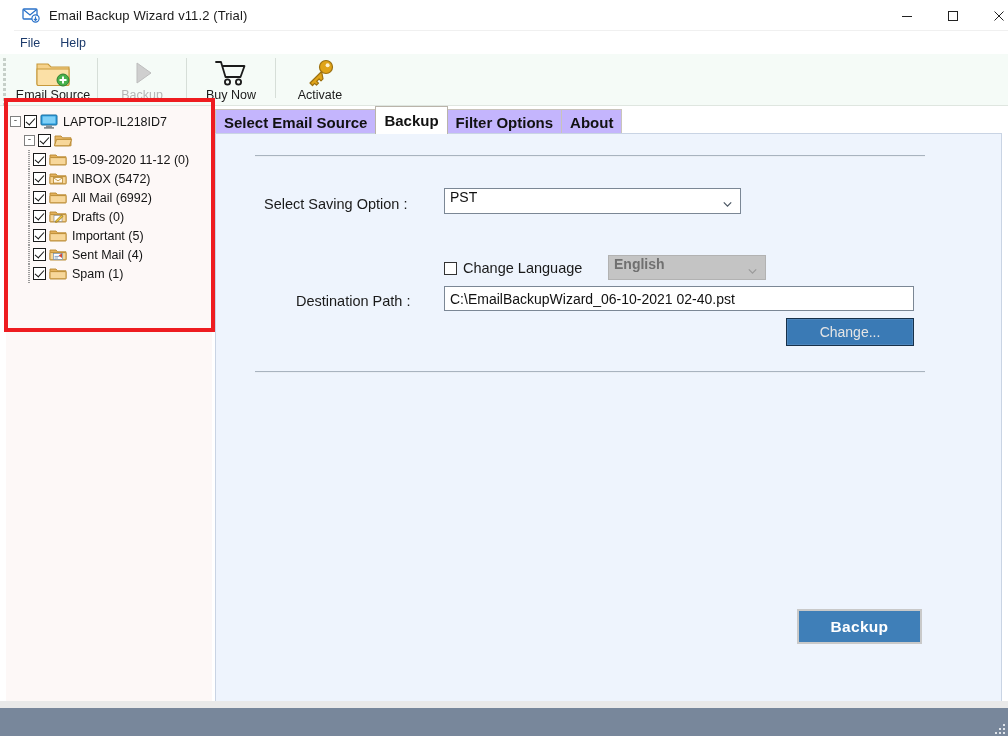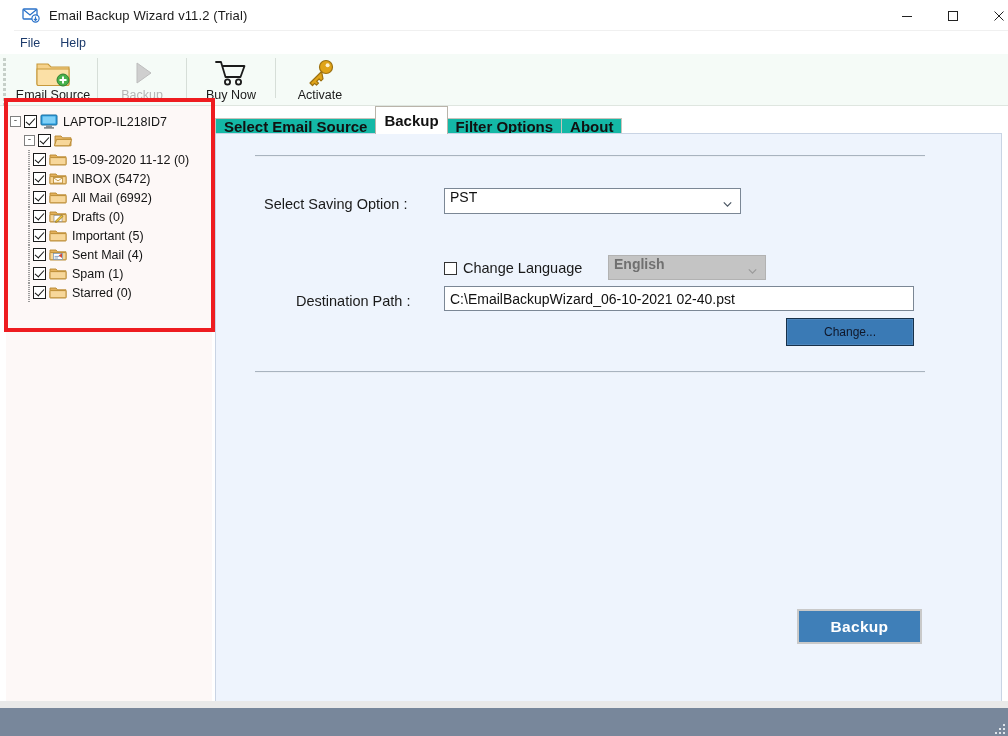--- a/index.html
+++ b/index.html
@@ -149,24 +149,24 @@
   .right-panel {
     position: absolute; left: 215px; top: 106px;
     width: 787px; height: 600px;
   }
   .tabstrip {
     position: absolute; left: 0; top: 0; height: 28px; width: 787px;
     display: flex; align-items: flex-end;
     background: transparent;
   }
   .tab {
-    height: 16px; padding: 0 8px;
+    height: 25px; padding: 0 8px;
     display: flex; align-items: center;
     font-size: 15px; font-weight: bold; color: #111;
-    background: #14b8a6;
+    background: #c4b5fd;
     border: 1px solid #c9c4bb;
     border-bottom: none;
     margin-right: -1px;
     white-space: nowrap;
   }
   .tab.active {
     background: #ffffff;
     height: 28px;
     border-color: #b9b4aa;
     position: relative; z-index: 3;
@@ -220,23 +220,23 @@
   .chk-sq {
     width: 13px; height: 13px; border: 1px solid #333; background: #fff;
     margin-right: 6px; flex: 0 0 auto;
   }
   .chk-lbl { font-size: 14.5px; color: #1a1a1a; white-space: nowrap; }
 
   .btn-blue {
     position: absolute;
     background: #3a7ab5;
     border: 1px solid #17314a;
-    color: #0f172a;
+    color: #e5e5e5;
     display: flex; align-items: center; justify-content: center;
-    font-size: 12px;
+    font-size: 14px;
     box-shadow: inset 0 0 0 1px #4d86bd;
   }
   .btn-backup {
     position: absolute;
     background: #3f7fb8;
     border: 2px solid #c9c9c9;
     color: #ffffff; font-weight: bold; font-size: 15.5px;
     display: flex; align-items: center; justify-content: center;
     letter-spacing: 0.3px;
   }
@@ -475,31 +475,20 @@
         <span class="cbx checked"></span>
         <span class="tico">
           <svg width="19" height="15" viewBox="0 0 19 15">
             <path d="M1 3 h6 l1.6 1.8 h8.4 v8 h-16 Z" fill="#e2b05c" stroke="#b8882f" stroke-width="0.9"></path>
             <rect x="1" y="5.6" width="16" height="7.2" rx="0.6" fill="#f7d79a" stroke="#b8882f" stroke-width="0.9"></rect>
           </svg>
         </span>
         <span class="tlabel">Spam (1)</span>
       </div>
 
-      <div class="tnode tree-indent-1">
-        <span class="guide"></span>
-        <span class="cbx checked"></span>
-        <span class="tico">
-          <svg width="19" height="15" viewBox="0 0 19 15">
-            <path d="M1 3 h6 l1.6 1.8 h8.4 v8 h-16 Z" fill="#e2b05c" stroke="#b8882f" stroke-width="0.9"></path>
-            <rect x="1" y="5.6" width="16" height="7.2" rx="0.6" fill="#f7d79a" stroke="#b8882f" stroke-width="0.9"></rect>
-          </svg>
-        </span>
-        <span class="tlabel">Starred (0)</span>
-      </div>
 
     </div>
   </div>
 
   <div class="red-box"></div>
 
   <div class="right-panel">
 
     <div class="tabstrip">
       <div class="tab">Select Email Source</div>

